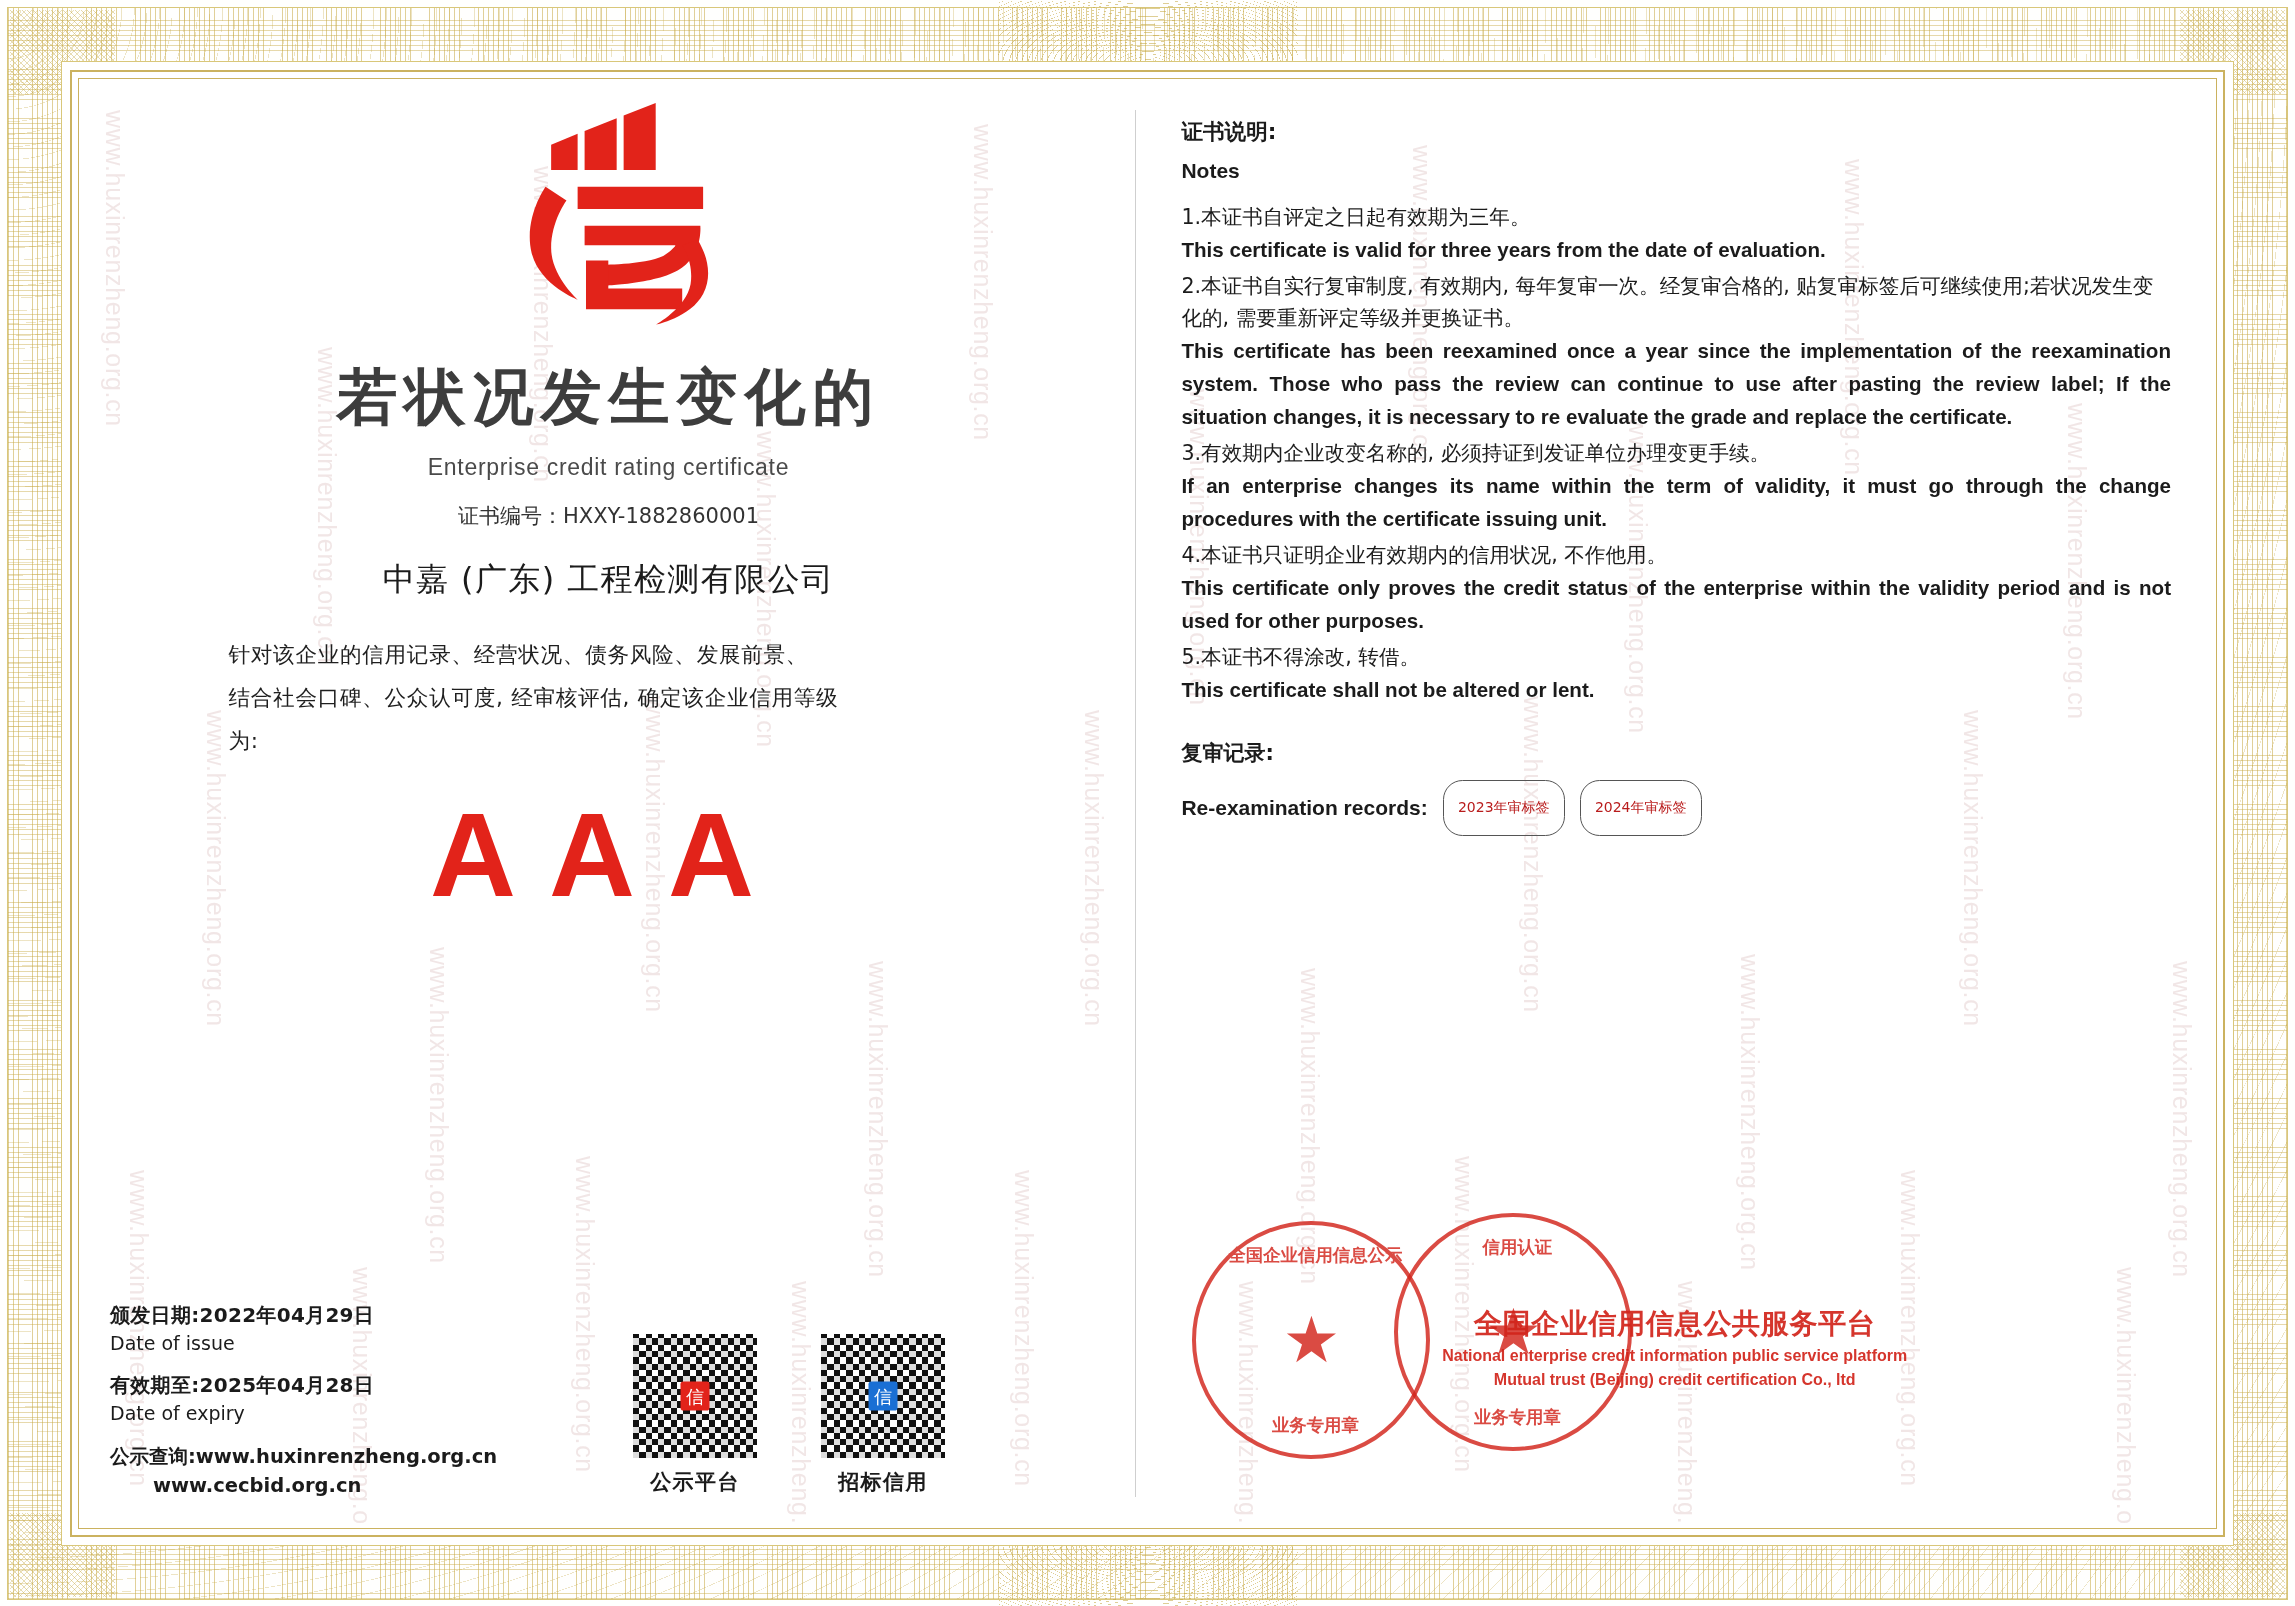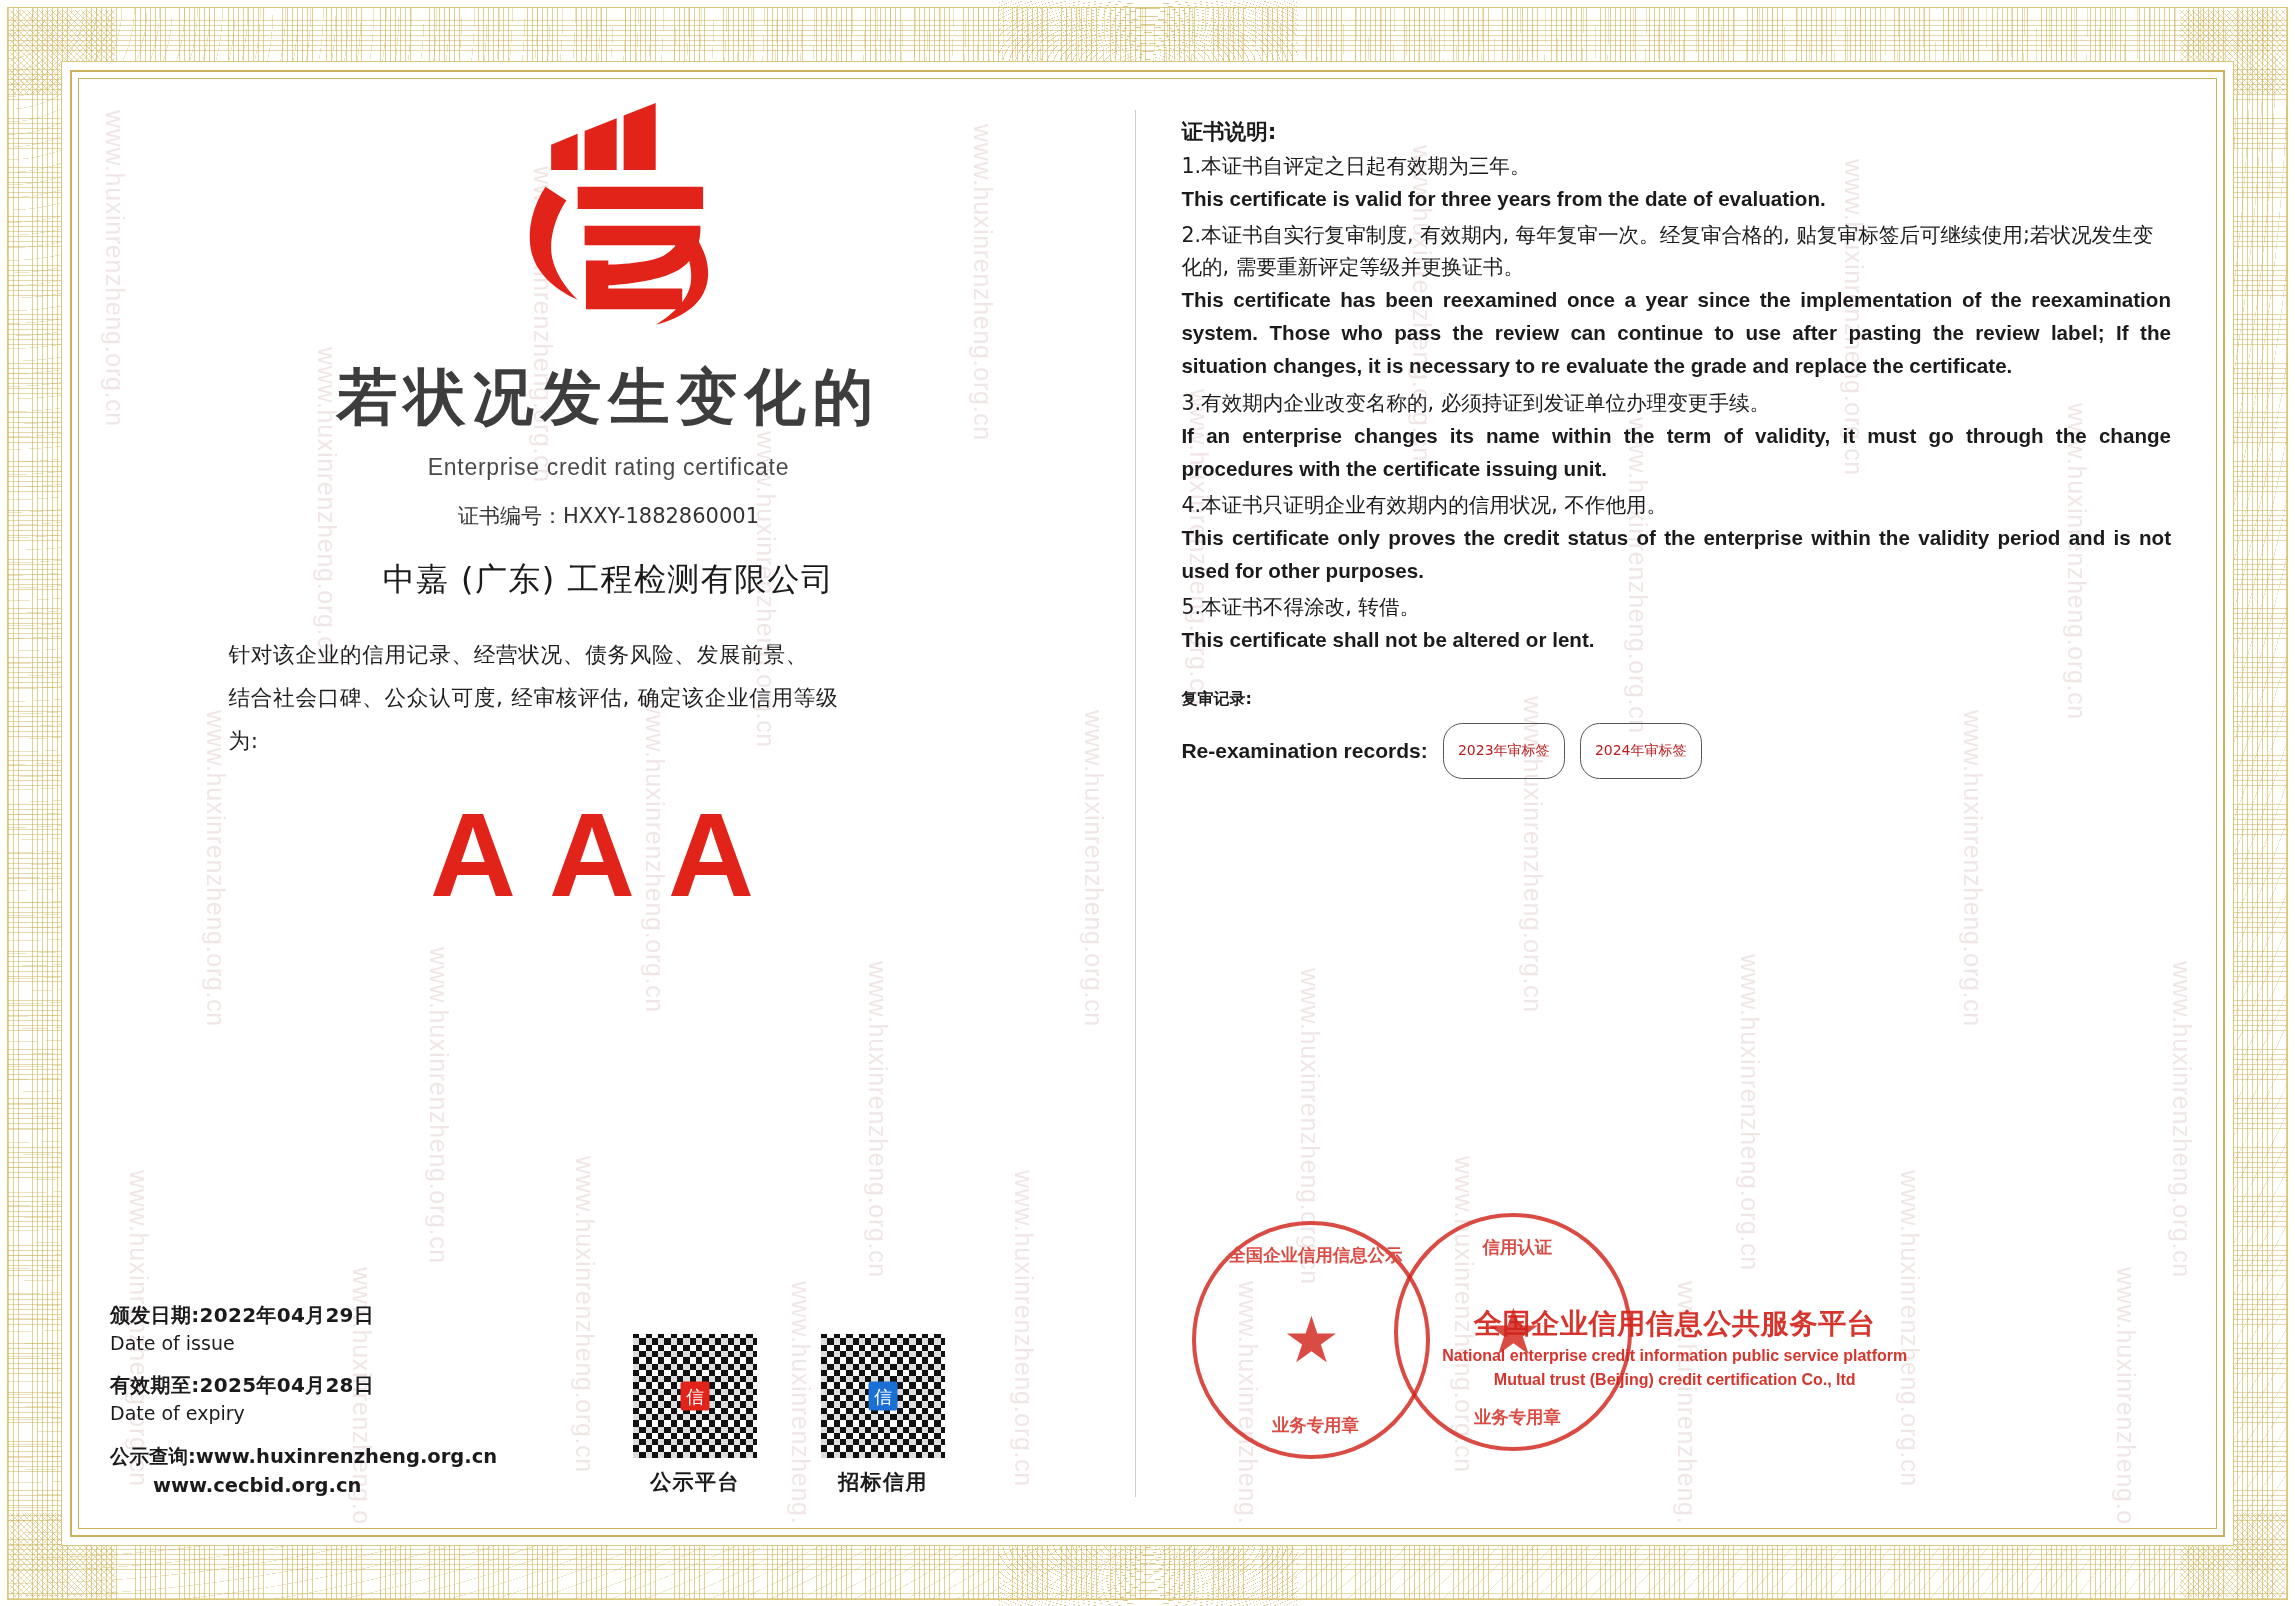--- a/index.html
+++ b/index.html
@@ -285,21 +285,21 @@
     line-height: 33px;
     font-weight: bold;
     color: #1b1b1b;
     margin-bottom: 4.2px;
     text-align: justify;
   }
   .reexam {
     margin-top: 33px;
   }
   .reexam-cn {
-    font-size: 16px;
+    font-size: 21px;
     font-weight: bold;
     color: #1b1b1b;
     font-family: "DejaVu Sans", "Liberation Sans", sans-serif;
   }
   .reexam-row {
     display: flex;
     align-items: center;
     margin-top: 12.6px;
     gap: 15.3px;
   }
@@ -501,20 +501,21 @@
             <div class="qr-label">招标信用</div>
           </div>
         </div>
       </div>
     </div>
 
     <div class="divider"></div>
 
     <div class="right-col">
       <div class="notes-head-cn">证书说明:</div>
+      <div class="notes-head-en">Notes</div>
 
       <div>
         <div class="note-cn">1.本证书自评定之日起有效期为三年。</div>
         <div class="note-en">This certificate is valid for three years from the date of evaluation.</div>
       </div>
       <div>
         <div class="note-cn">2.本证书自实行复审制度, 有效期内, 每年复审一次。经复审合格的, 贴复审标签后可继续使用;若状况发生变化的, 需要重新评定等级并更换证书。</div>
         <div class="note-en">This certificate has been reexamined once a year since the implementation of the reexamination system. Those who pass the review can continue to use after pasting the review label; If the situation changes, it is necessary to re evaluate the grade and replace the certificate.</div>
       </div>
       <div>

